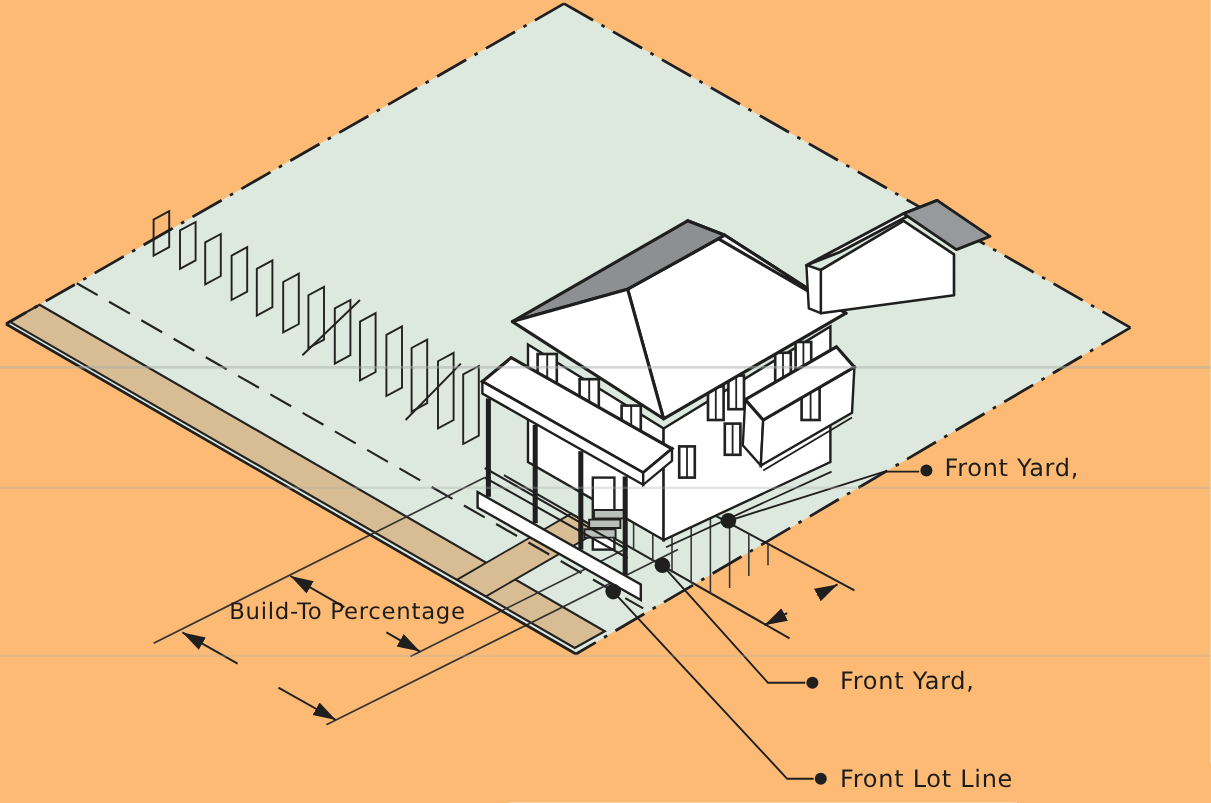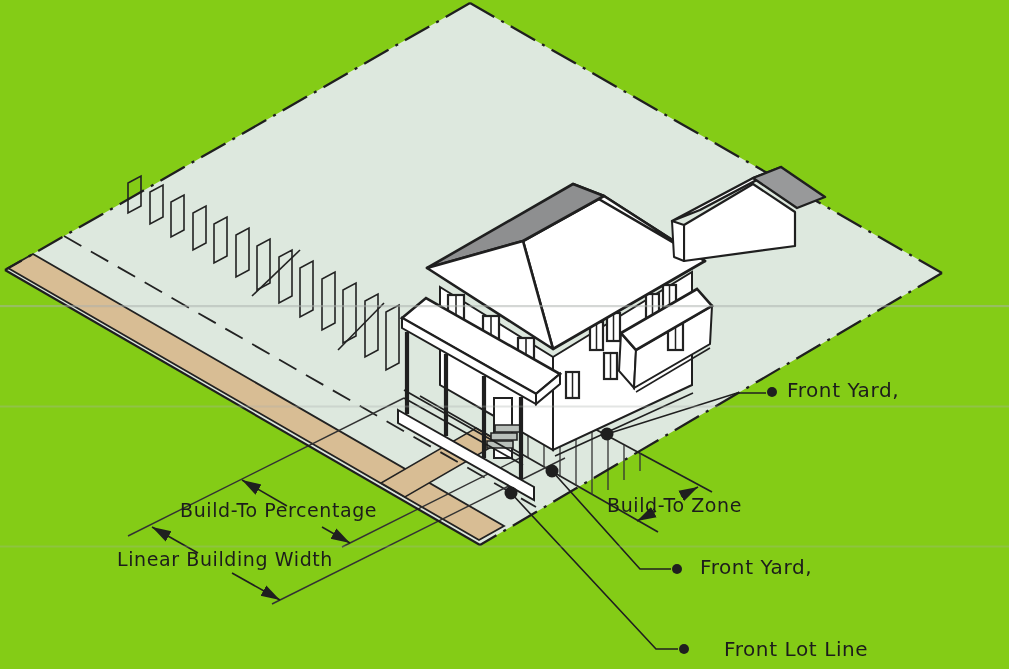--- a/index.html
+++ b/index.html
@@ -5,21 +5,21 @@
   :root{
     --lot-green:#dde8de;
     --pavement-tan:#d8bd94;
     --roof-gray:#8e8f90;
     --garage-roof-gray:#98999a;
     --line-dark:#1f1f1f;
     --text-color:#1c1c1c;
   }
   html,body{margin:0;padding:0;background:#ffffff;}
   #stage{
-    position:relative;width:1009px;height:669px;background:#84cc16;overflow:hidden;
+    position:relative;width:1009px;height:669px;background:#fdba74;overflow:hidden;
     font-family:"DejaVu Sans","Liberation Sans",sans-serif;
   }
   #scene{position:absolute;left:0;top:0;}
   .lbl{
     position:absolute;color:var(--text-color);font-size:20px;line-height:23px;
     letter-spacing:0.6px;white-space:nowrap;
   }
   .lbl.dim{font-size:19px;}
 </style>
 </head>
@@ -209,24 +209,22 @@
       <rect x="0" y="305" width="1009" height="2.2" fill="rgba(170,175,172,0.5)"></rect>
       <rect x="0" y="405.5" width="1009" height="2" fill="rgba(170,175,172,0.33)"></rect>
       <rect x="0" y="545.5" width="1009" height="2" fill="rgba(170,175,172,0.28)"></rect>
     </g>
   </svg>
 
   <div class="lbl" style="left:787px;top:379px;">
     <div>Front Yard,</div>
   </div>
 
-  <div class="lbl dim" style="left:607px;top:494px;">Build-To Zone</div>
-
-  <div class="lbl dim" style="left:180px;top:499px;text-align:right;">Build-To Percentage</div>
-
-  <div class="lbl dim" style="left:117px;top:548px;">Linear Building Width</div>
+
+  <div class="lbl dim" style="left:191px;top:499px;text-align:right;">Build-To Percentage</div>
+
 
   <div class="lbl" style="left:700px;top:556px;">
     <div>Front Yard,</div>
   </div>
 
-  <div class="lbl" style="left:700px;top:638px;margin-left:24px;">Front Lot Line</div>
+  <div class="lbl" style="left:700px;top:638px;">Front Lot Line</div>
 </div>
 
 </body></html>

